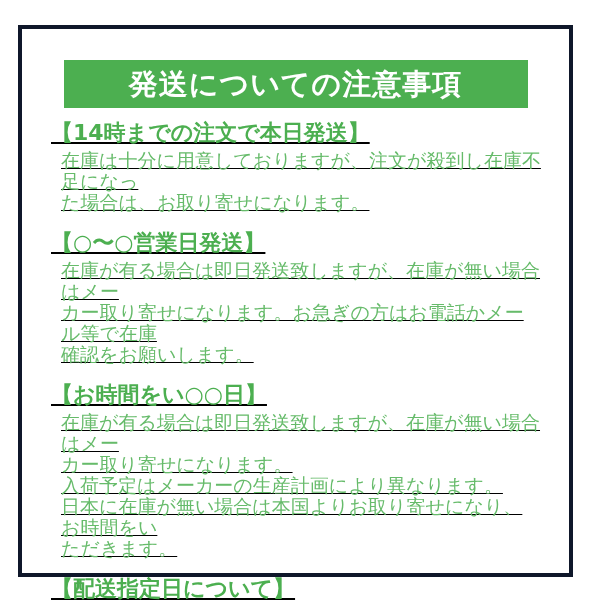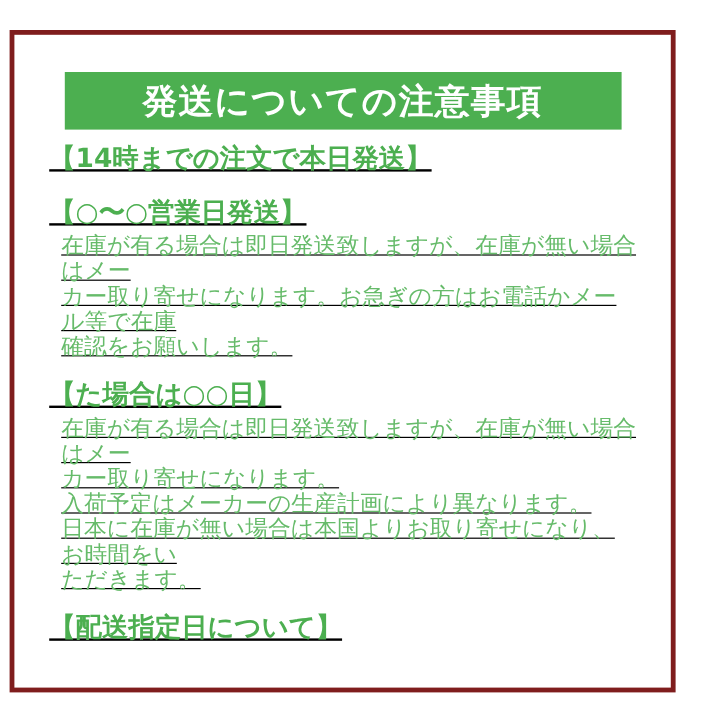--- a/index.html
+++ b/index.html
@@ -9,25 +9,25 @@
   body {
     width: 600px;
     height: 600px;
     background: #ffffff;
     font-family: "DejaVu Sans", "Liberation Sans", sans-serif;
     position: relative;
     overflow: hidden;
   }
   .notice-frame {
     position: absolute;
-    left: 8px;
+    left: 18px;
     top: 25px;
     width: 555px;
     height: 552px;
-    border: 4px solid #7f1d1d;
+    border: 4px solid #0f172a;
     box-sizing: border-box;
     background: #ffffff;
   }
   .notice-banner {
     margin: 31px auto 0 auto;
     width: 464px;
     height: 48px;
     background: #4caf50;
     color: #ffffff;
     font-size: 29px;
@@ -68,31 +68,33 @@
 <div class="notice-frame">
 
   <div class="notice-banner">
     <span>発送についての注意事項</span>
   </div>
 
   <div class="notice-content">
 
     <div class="section first">
       <div class="section-heading">【14時までの注文で本日発送】</div>
+      <div class="section-body">在庫は十分に用意しておりますが、注文が殺到し在庫不足になっ
+た場合は、お取り寄せになります。</div>
     </div>
 
     <div class="section">
       <div class="section-heading">【○〜○営業日発送】</div>
       <div class="section-body">在庫が有る場合は即日発送致しますが、在庫が無い場合はメー
 カー取り寄せになります。お急ぎの方はお電話かメール等で在庫
 確認をお願いします。</div>
     </div>
 
     <div class="section">
-      <div class="section-heading">【た場合は○○日】</div>
+      <div class="section-heading">【お時間をい○○日】</div>
       <div class="section-body">在庫が有る場合は即日発送致しますが、在庫が無い場合はメー
 カー取り寄せになります。
 入荷予定はメーカーの生産計画により異なります。
 日本に在庫が無い場合は本国よりお取り寄せになり、お時間をい
 ただきます。</div>
     </div>
 
     <div class="section">
       <div class="section-heading">【配送指定日について】</div>
 

